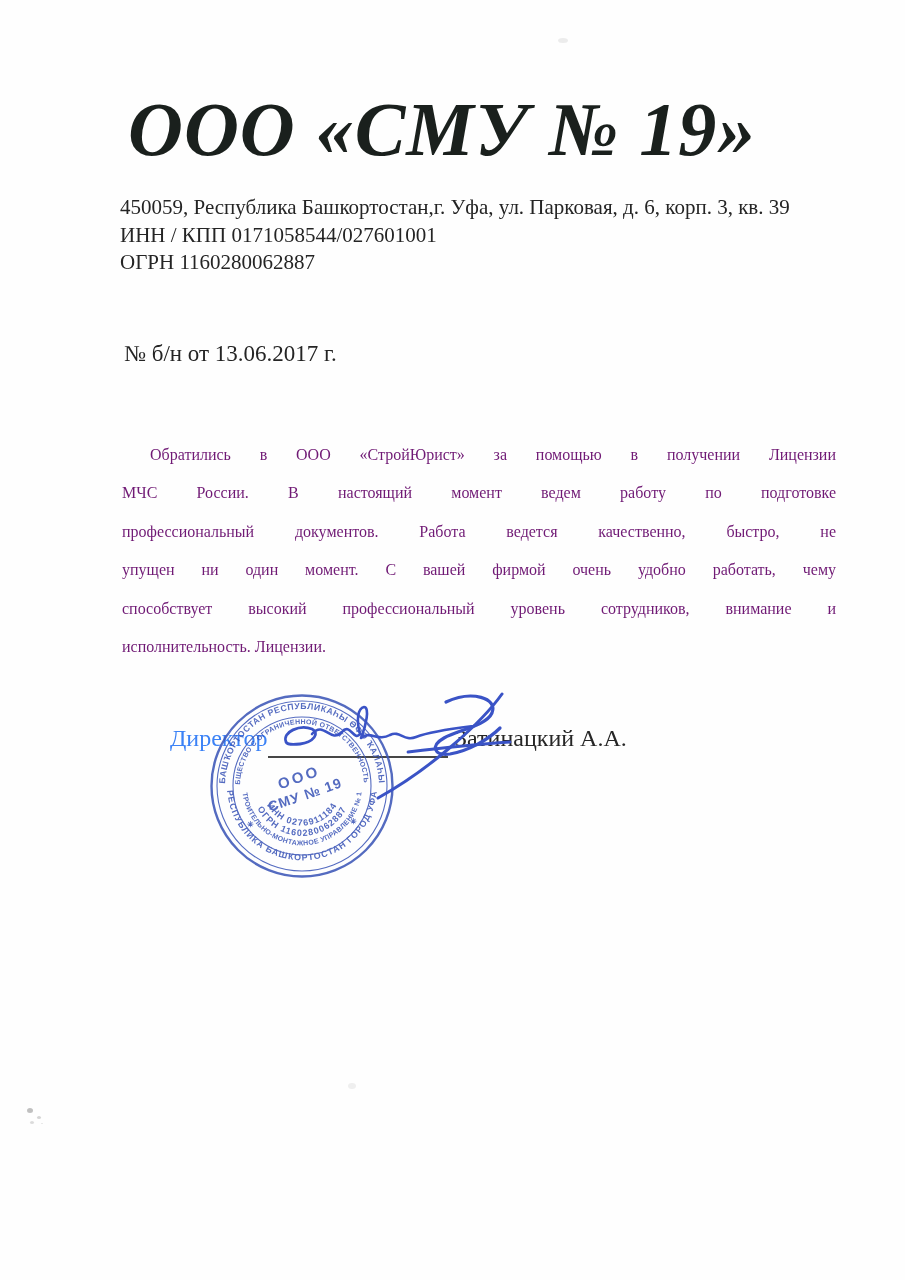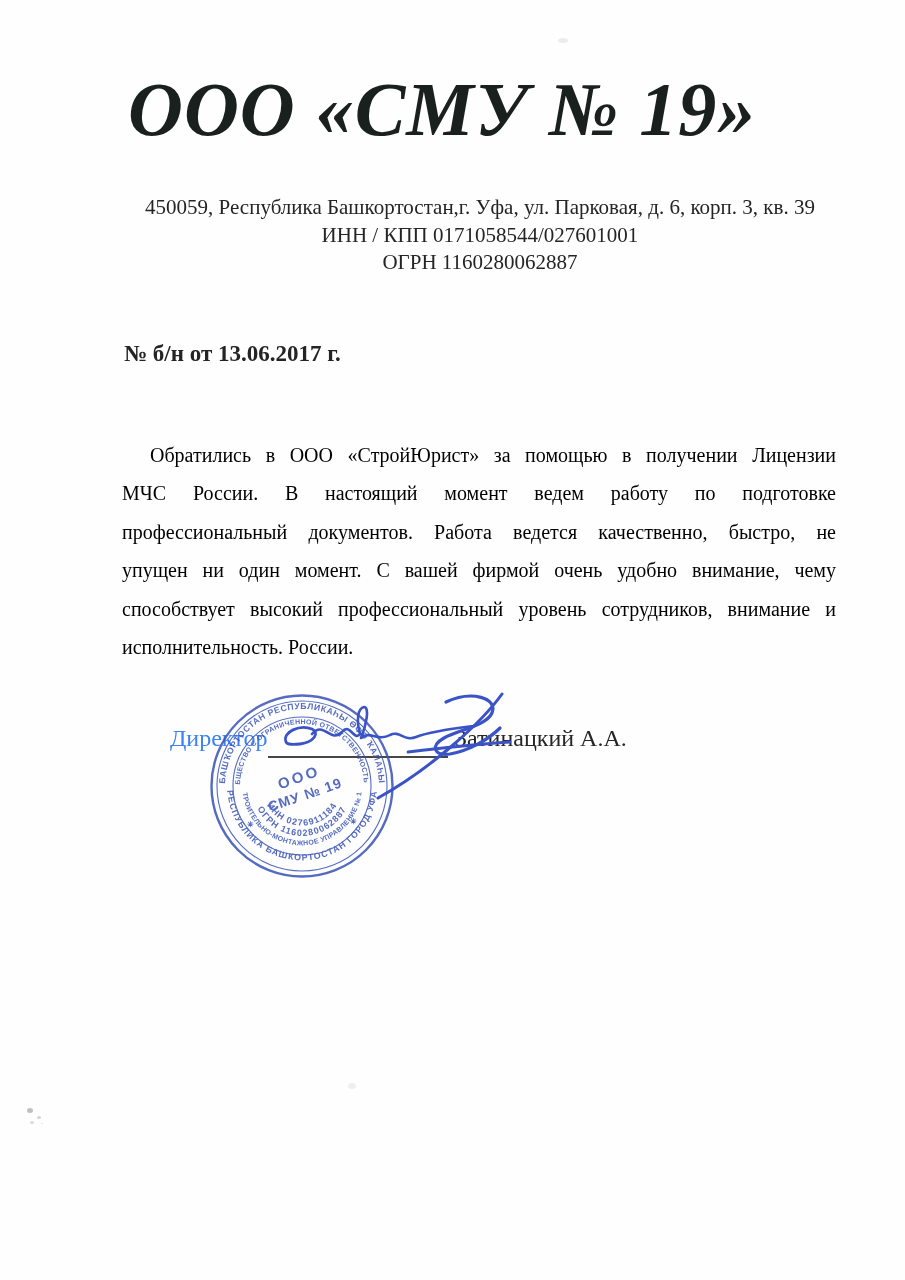--- a/index.html
+++ b/index.html
@@ -5,40 +5,39 @@
   html,body{margin:0;padding:0;background:#e9e9e9;}
   .page{
     position:relative;
     width:905px;height:1280px;
     margin:0 auto;
     background:#fefefe;
     overflow:hidden;
     font-family:"Liberation Serif", serif;
   }
   .company-title{
-    position:absolute;top:64px;left:128px;width:584px;
+    position:absolute;top:84px;left:128px;width:584px;
     text-align:center;white-space:nowrap;
     font-size:76px;line-height:1.2;
     font-weight:bold;font-style:italic;
     color:#1a201d;
     letter-spacing:1px;
   }
   .address-block{
     position:absolute;top:194px;left:120px;width:720px;
-    text-align:center;
     font-size:21px;line-height:27.5px;
     color:#242424;
   }
   .ref-line{
     position:absolute;top:341px;left:124px;
-    font-size:23px;color:#242424;font-weight:bold;
+    font-size:23px;color:#242424;
   }
   .letter-body{
     position:absolute;top:436px;left:122px;width:714px;
-    font-size:20px;color:#000000;
+    font-size:16px;color:#701a75;
   }
   .letter-body .bline{
     line-height:38.4px;
     text-align:justify;
     text-align-last:justify;
   }
   .letter-body .bline.indent{padding-left:28px;}
   .letter-body .bline.last{text-align-last:left;}
   .sig-label{
     position:absolute;top:725px;left:170px;
@@ -80,23 +79,23 @@
     <div>ИНН / КПП 0171058544/027601001</div>
     <div>ОГРН 1160280062887</div>
   </div>
 
   <div class="ref-line">№ б/н от 13.06.2017 г.</div>
 
   <div class="letter-body">
     <div class="bline indent">Обратились в ООО «СтройЮрист» за помощью в получении Лицензии</div>
     <div class="bline">МЧС России. В настоящий момент ведем работу по подготовке</div>
     <div class="bline">профессиональный документов. Работа ведется качественно, быстро, не</div>
-    <div class="bline">упущен ни один момент. С вашей фирмой очень удобно внимание, чему</div>
+    <div class="bline">упущен ни один момент. С вашей фирмой очень удобно работать, чему</div>
     <div class="bline">способствует высокий профессиональный уровень сотрудников, внимание и</div>
-    <div class="bline last">исполнительность. России.</div>
+    <div class="bline last">исполнительность. Лицензии.</div>
   </div>
 
   <div class="sig-label">Директор</div>
   <div class="sig-line"></div>
   <div class="sig-name">Затинацкий А.А.</div>
 
   <svg class="stamp" viewBox="0 0 192 192" xmlns="http://www.w3.org/2000/svg">
     <g fill="none" stroke="#3d57b8">
       <circle cx="96" cy="96" r="90.5" stroke-width="2.4"></circle>
       <circle cx="96" cy="96" r="85" stroke-width="1.1"></circle>

